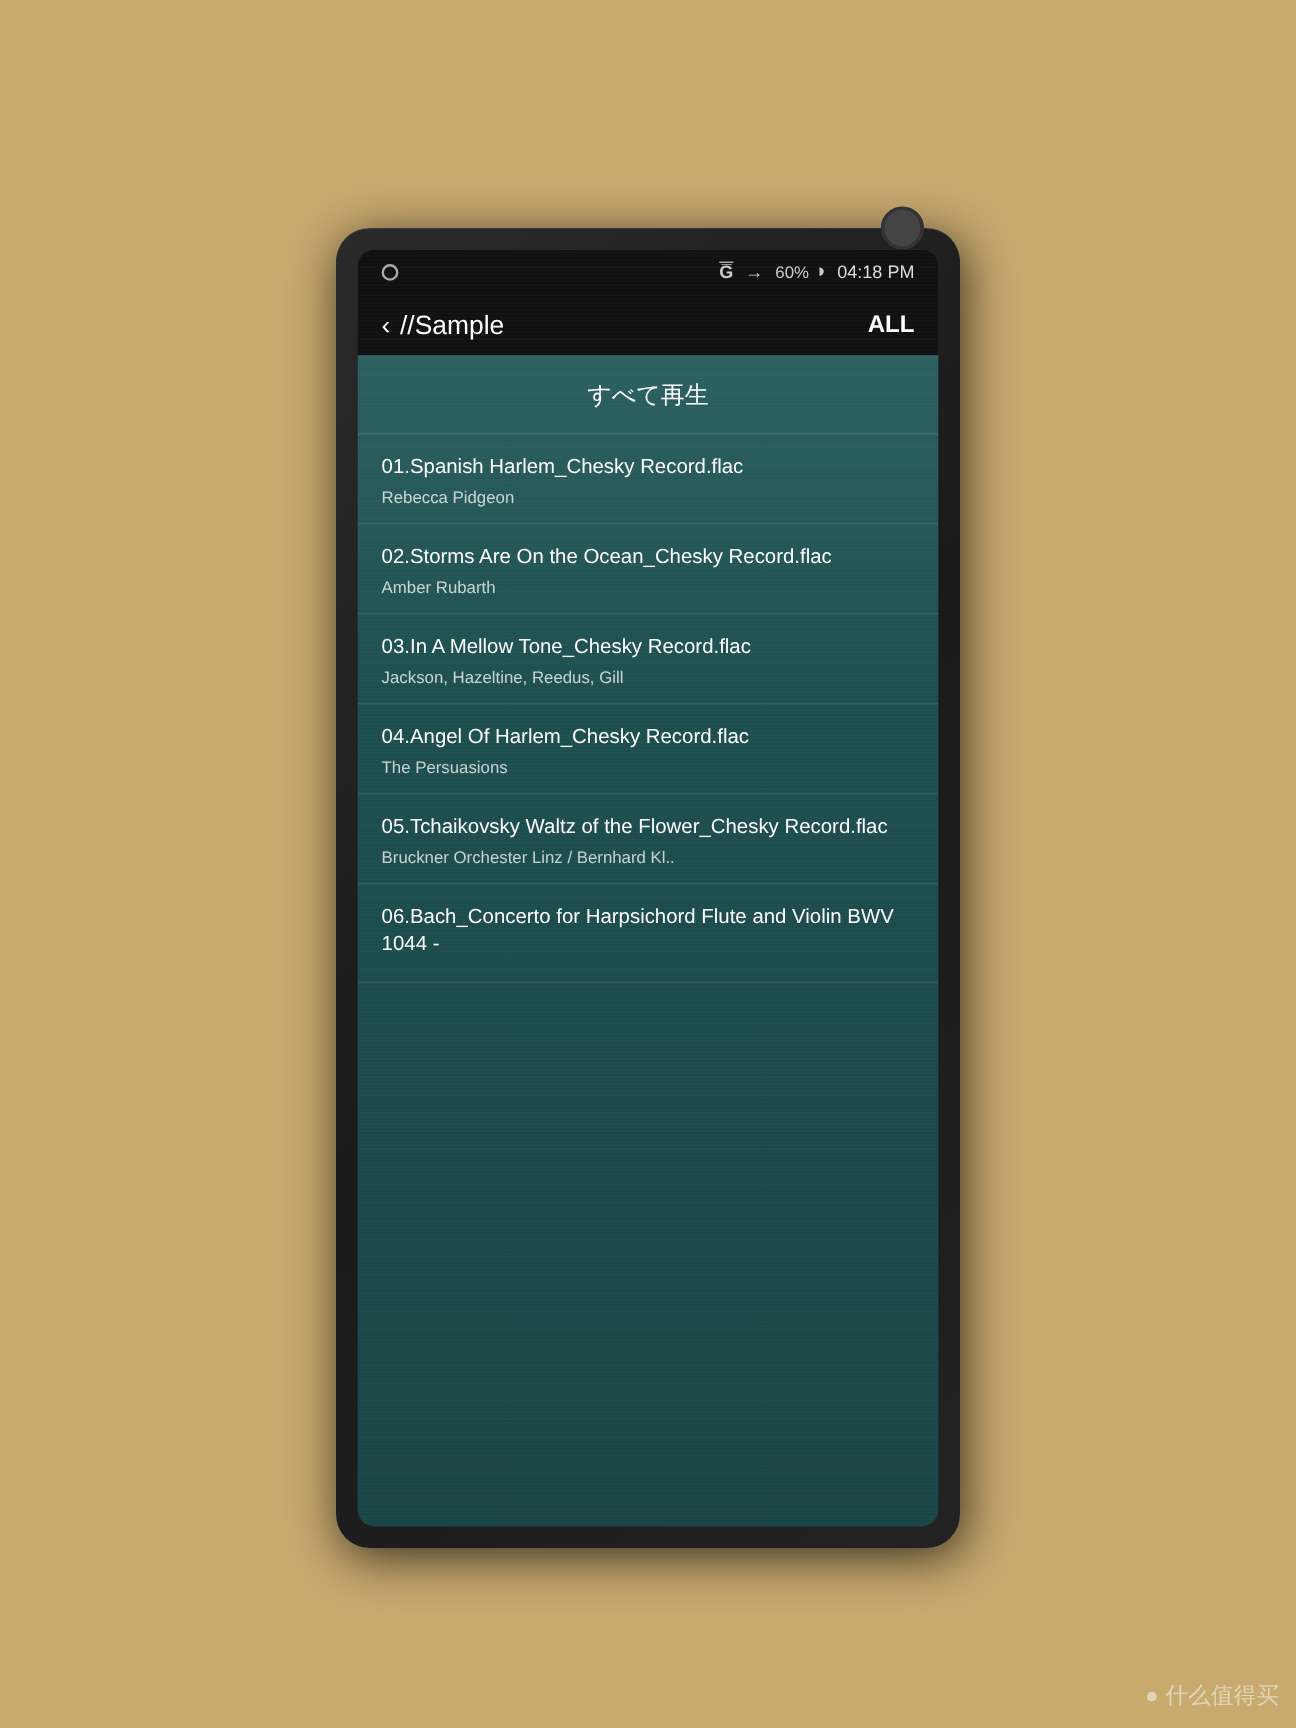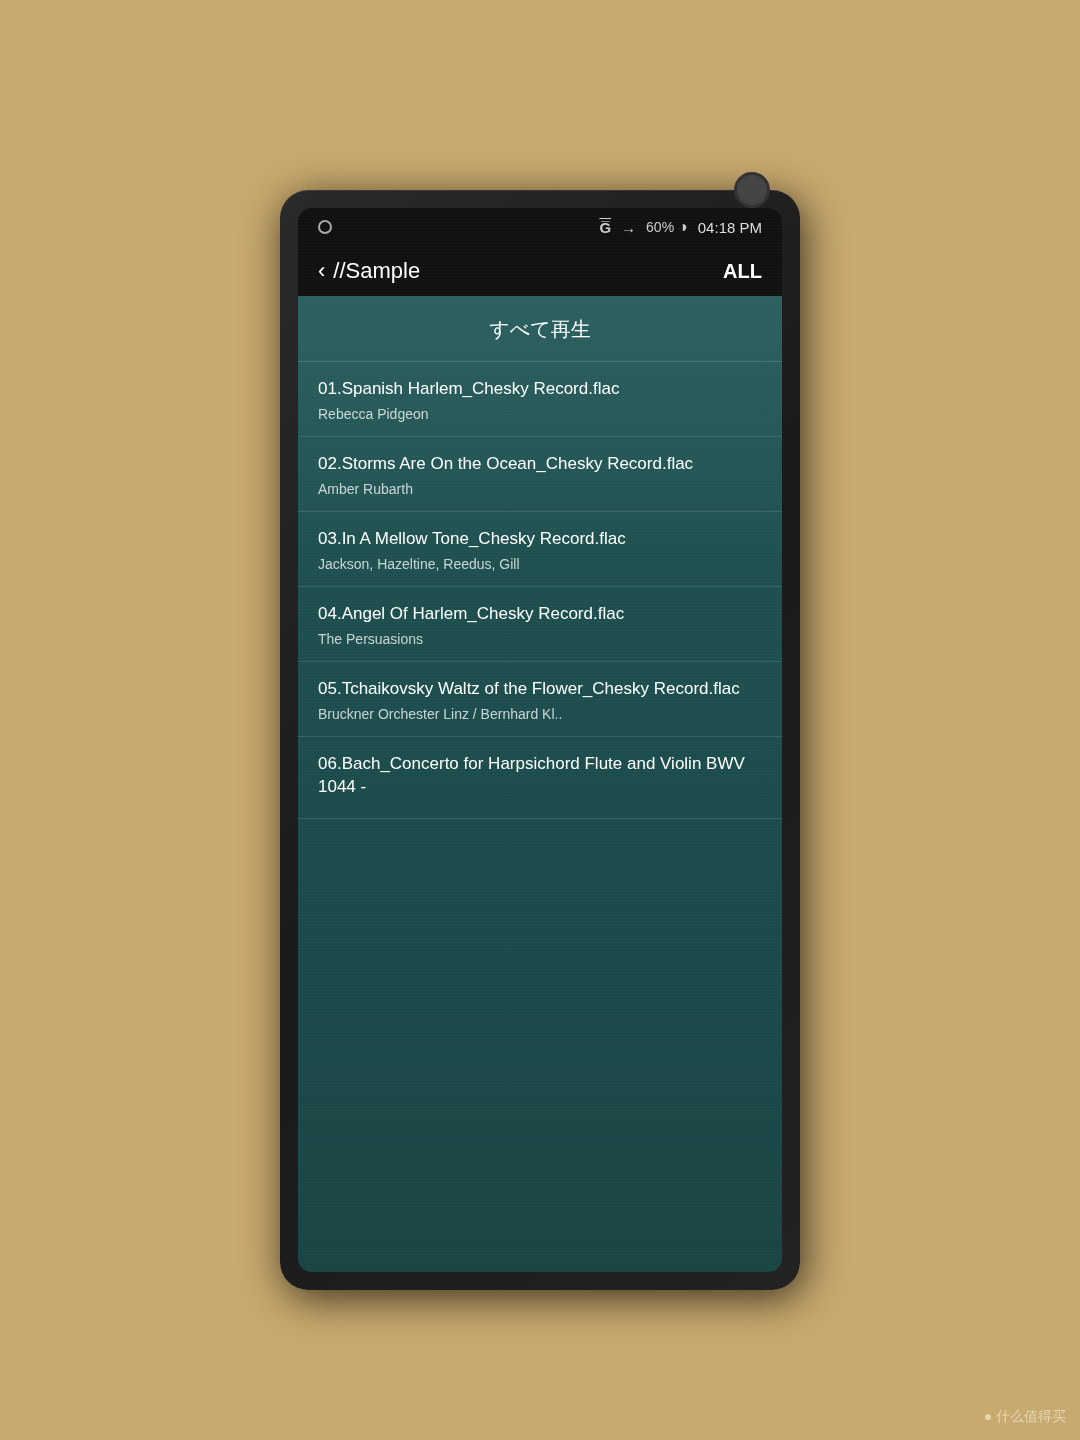--- a/index.html
+++ b/index.html
@@ -245,15 +245,15 @@
 
       <div class="track-item">
         <div class="track-title">06.Bach_Concerto for Harpsichord Flute and Violin BWV 1044 -</div>
         <div class="track-artist"></div>
       </div>
 
     </div>
   </div>
 </div>
 
-<div style="position:fixed;bottom:14px;right:14px;color:rgba(255,255,255,0.5);font-size:14px;">
+<div style="position:fixed;bottom:14px;right:14px;color:rgba(255,255,255,0.5);font-size:19px;">
   ● 什么值得买
 </div>
 
 </body></html>

